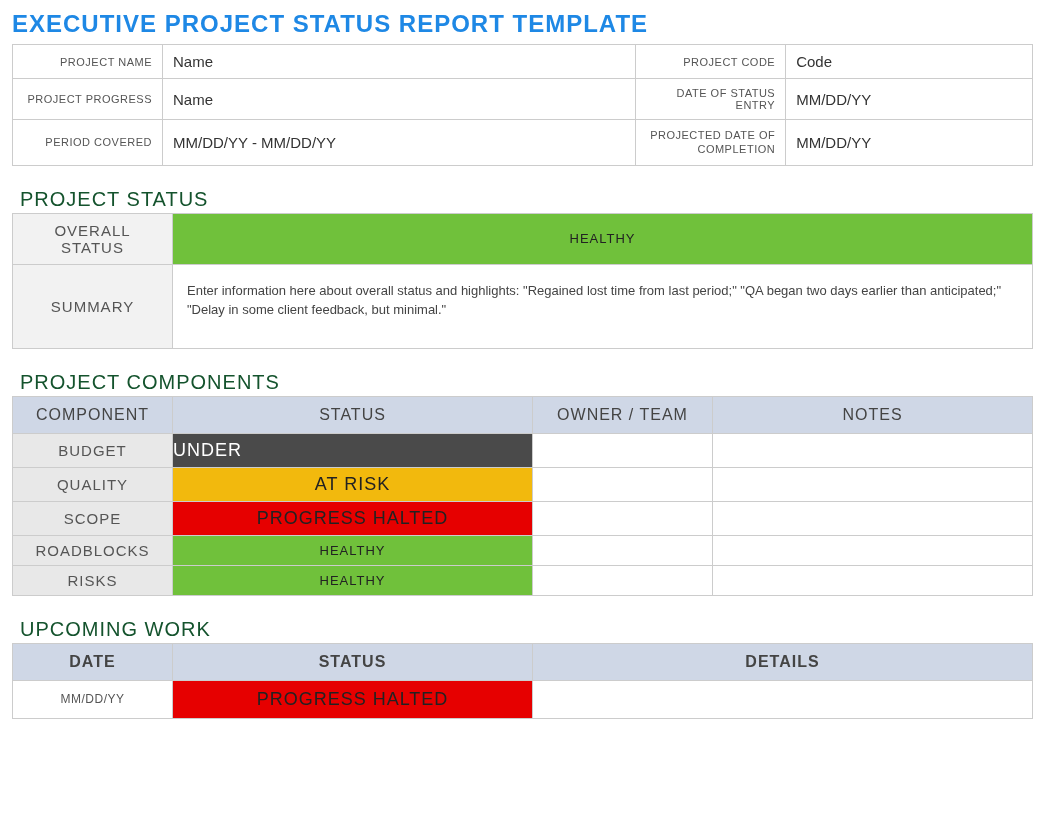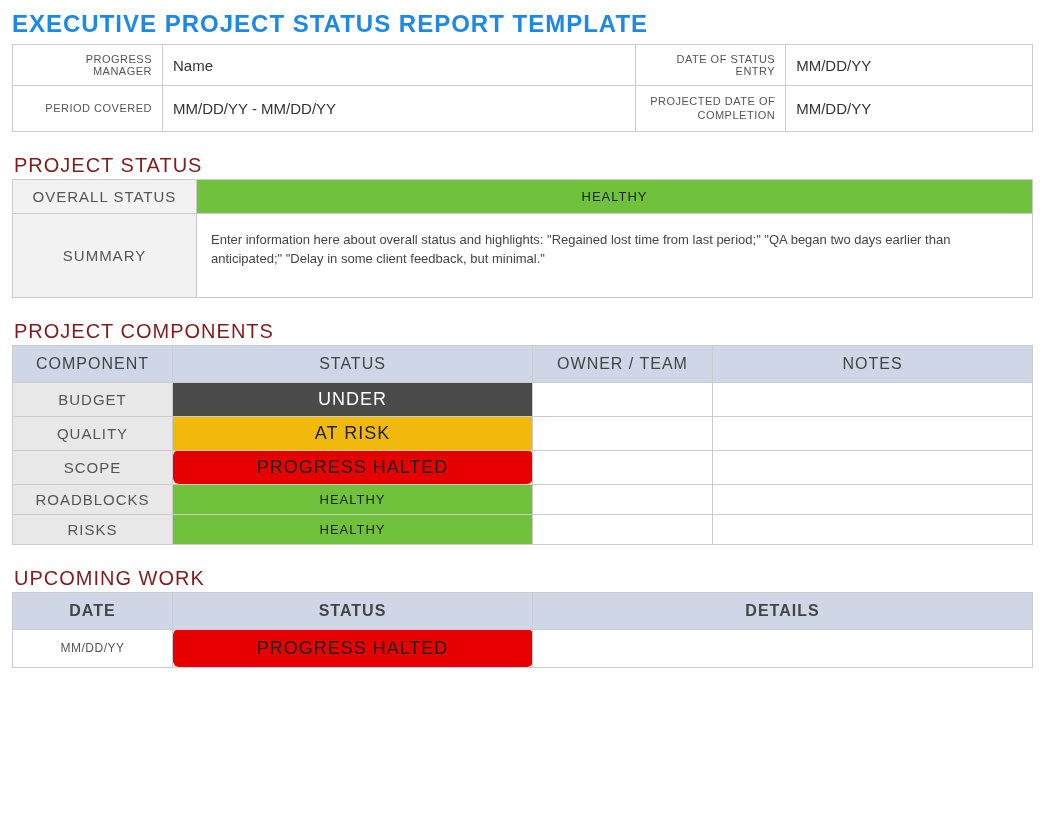--- a/index.html
+++ b/index.html
@@ -34,63 +34,62 @@
     letter-spacing: 0.5px;
     color: #555;
   }
   .info-table td.value {
     font-size: 15px;
     color: #333;
   }
   .section-heading {
     font-size: 20px;
     letter-spacing: 1px;
-    margin: 22px 0 2px 2px;
-    color: #7f1d1d;
+    margin: 22px 0 2px 8px;
+    color: #14532d;
   }
   .status-table td.row-label {
-    width: 184px;
+    width: 160px;
     text-align: center;
     background: #f2f2f2;
     font-size: 15px;
     letter-spacing: 1px;
     color: #555;
   }
   .status-table td.summary-label {
     vertical-align: middle;
   }
   .status-healthy {
     background: #70c13b;
     color: #222;
     text-align: center;
     font-size: 13px;
     letter-spacing: 1px;
     padding: 9px 0;
   }
   .status-under {
     background: #4a4a4a;
     color: #fff;
-    text-align: center;
+    text-align: left;
     font-size: 18px;
     letter-spacing: 1px;
   }
   .status-risk {
     background: #f2b90d;
     color: #222;
     text-align: center;
     font-size: 18px;
     letter-spacing: 1px;
   }
   .status-halted {
     background: #e60000;
     color: #222;
     text-align: center;
     font-size: 18px;
     letter-spacing: 1px;
-    border-radius: 6px;
   }
   .summary-text {
     font-size: 13px;
     color: #444;
     padding: 16px 10px 28px 14px;
     line-height: 1.5;
   }
   .comp-table th {
     background: #cfd7e6;
     text-align: center;
@@ -134,22 +133,28 @@
   .col-up1 { width: 160px; }
   .col-up2 { width: 360px; }
 </style>
 </head>
 <body>
 
 <div class="title">EXECUTIVE PROJECT STATUS REPORT TEMPLATE</div>
 
 <table class="info-table">
   <tbody>
+      <tr>
+    <td class="label">PROJECT NAME</td>
+    <td class="value">Name</td>
+    <td class="label">PROJECT CODE</td>
+    <td class="value">Code</td>
+  </tr>
   <tr>
-    <td class="label">PROGRESS MANAGER</td>
+    <td class="label">PROJECT PROGRESS</td>
     <td class="value">Name</td>
     <td class="label">DATE OF STATUS ENTRY</td>
     <td class="value">MM/DD/YY</td>
   </tr>
   <tr>
     <td class="label">PERIOD COVERED</td>
     <td class="value">MM/DD/YY - MM/DD/YY</td>
     <td class="label" style="line-height:1.3">PROJECTED DATE OF COMPLETION</td>
     <td class="value">MM/DD/YY</td>
   </tr>

